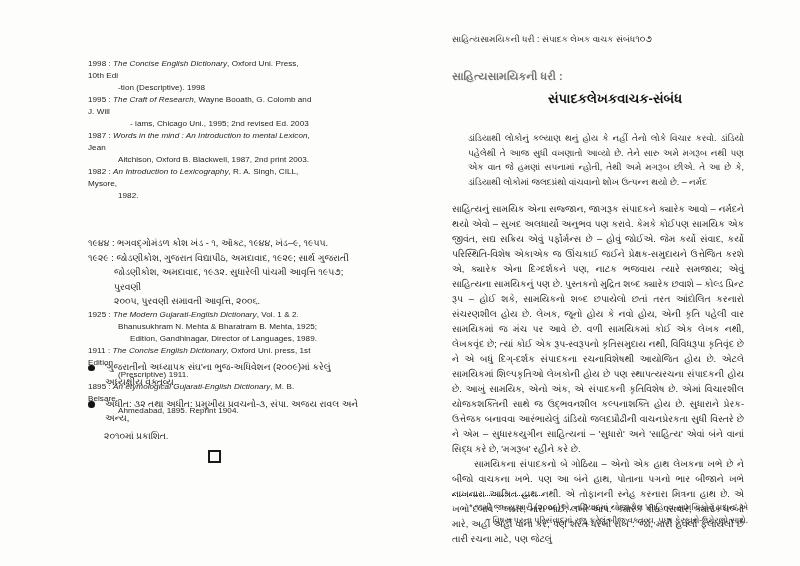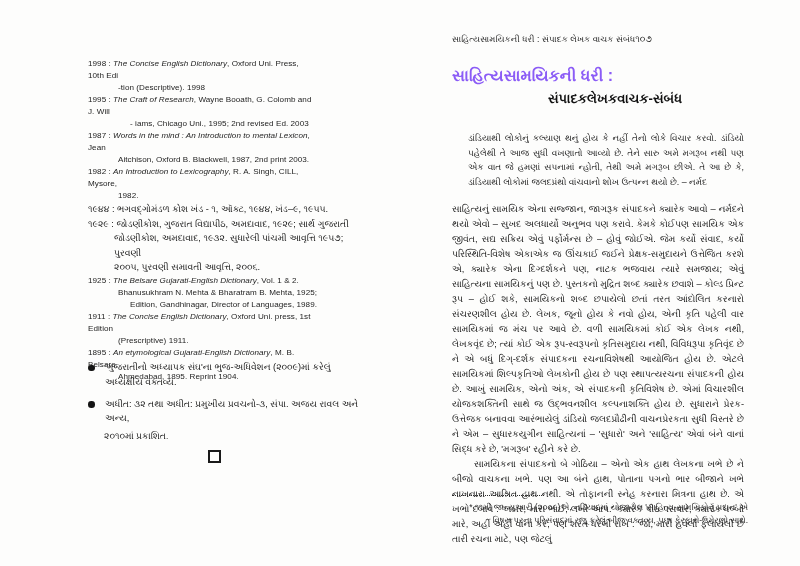--- a/index.html
+++ b/index.html
@@ -40,20 +40,21 @@
   .ind-1 { padding-left: 30px; }
   .ind-2 { padding-left: 42px; }
 
   
   .ref-guj {
     font-family: "Liberation Sans", sans-serif;
     font-size: 9.2px;
     line-height: 14.6px;
     color: #171717;
     text-align: left;
+    margin-top: 34px;
   }
   .ref-guj .indent-lead { padding-left: 26px; }
 
   
   .bullet-block {
     position: absolute;
     left: 88px;
     top: 360px;
     width: 280px;
     font-size: 9.2px;
@@ -107,23 +108,23 @@
     align-items: baseline;
     font-size: 8.6px;
     color: #1d1d1d;
     margin-bottom: 20px;
     letter-spacing: 0.1px;
   }
   .running-head .rh-title { white-space: nowrap; }
   .running-head .rh-page { font-size: 9.2px; }
 
   .art-title {
-    font-size: 16px;
+    font-size: 11px;
     font-weight: 700;
-    color: #8b5cf6;
+    color: #737373;
     line-height: 22px;
     margin-bottom: 2px;
   }
   .art-subtitle {
     font-size: 13.2px;
     font-weight: 700;
     color: #111;
     line-height: 20px;
     text-align: center;
     padding-left: 34px;
@@ -191,21 +192,21 @@
         <div class="ref"><span>Mysore,</span></div>
         <div class="ref ind-1"><span>1982.</span></div>
       </div>
     <div class="ref-guj" id="ref-guj">
         <div>૧૯૪૪ : ભગવદ્ગોમંડળ કોશ ખંડ - ૧, ઑક્ટ, ૧૯૪૪, ખંડ–૯, ૧૯૫૫.</div>
         <div>૧૯૨૯ : જોડણીકોશ, ગુજરાત વિદ્યાપીઠ, અમદાવાદ, ૧૯૨૯; સાર્થ ગુજરાતી</div>
         <div class="indent-lead">જોડણીકોશ,  અમદાવાદ, ૧૯૩૨. સુધારેલી પાંચમી આવૃત્તિ ૧૯૫૭; પુરવણી</div>
         <div class="indent-lead">૨૦૦૫,    પુરવણી સમાવતી આવૃત્તિ, ૨૦૦૬.</div>
       </div>
     <div class="ref-list" id="ref-list-2">
-        <div class="ref"><span>1925 : </span><span class="ital">The Belsare Gujarati-English Dictionary</span><span>, Vol. 1 &amp; 2.</span></div>
+        <div class="ref"><span>1925 : </span><span class="ital">The Modern Gujarati-English Dictionary</span><span>, Vol. 1 &amp; 2.</span></div>
         <div class="ref ind-1"><span>Bhanusukhram N. Mehta &amp; Bharatram B. Mehta, 1925;</span></div>
         <div class="ref ind-2"><span>Edition, Gandhinagar, Director of Languages, 1989.</span></div>
         <div class="ref"><span>1911 : </span><span class="ital">The Concise English Dictionary</span><span>, Oxford Uni. press, 1st</span></div>
         <div class="ref"><span>Edition</span></div>
         <div class="ref ind-1"><span>(Prescriptive) 1911.</span></div>
         <div class="ref"><span>1895 : </span><span class="ital">An etymological Gujarati-English Dictionary</span><span>, M. B.</span></div>
         <div class="ref"><span>Belsare,</span></div>
         <div class="ref ind-1"><span>Ahmedabad, 1895. Reprint 1904.</span></div>
       </div>
   </div>

